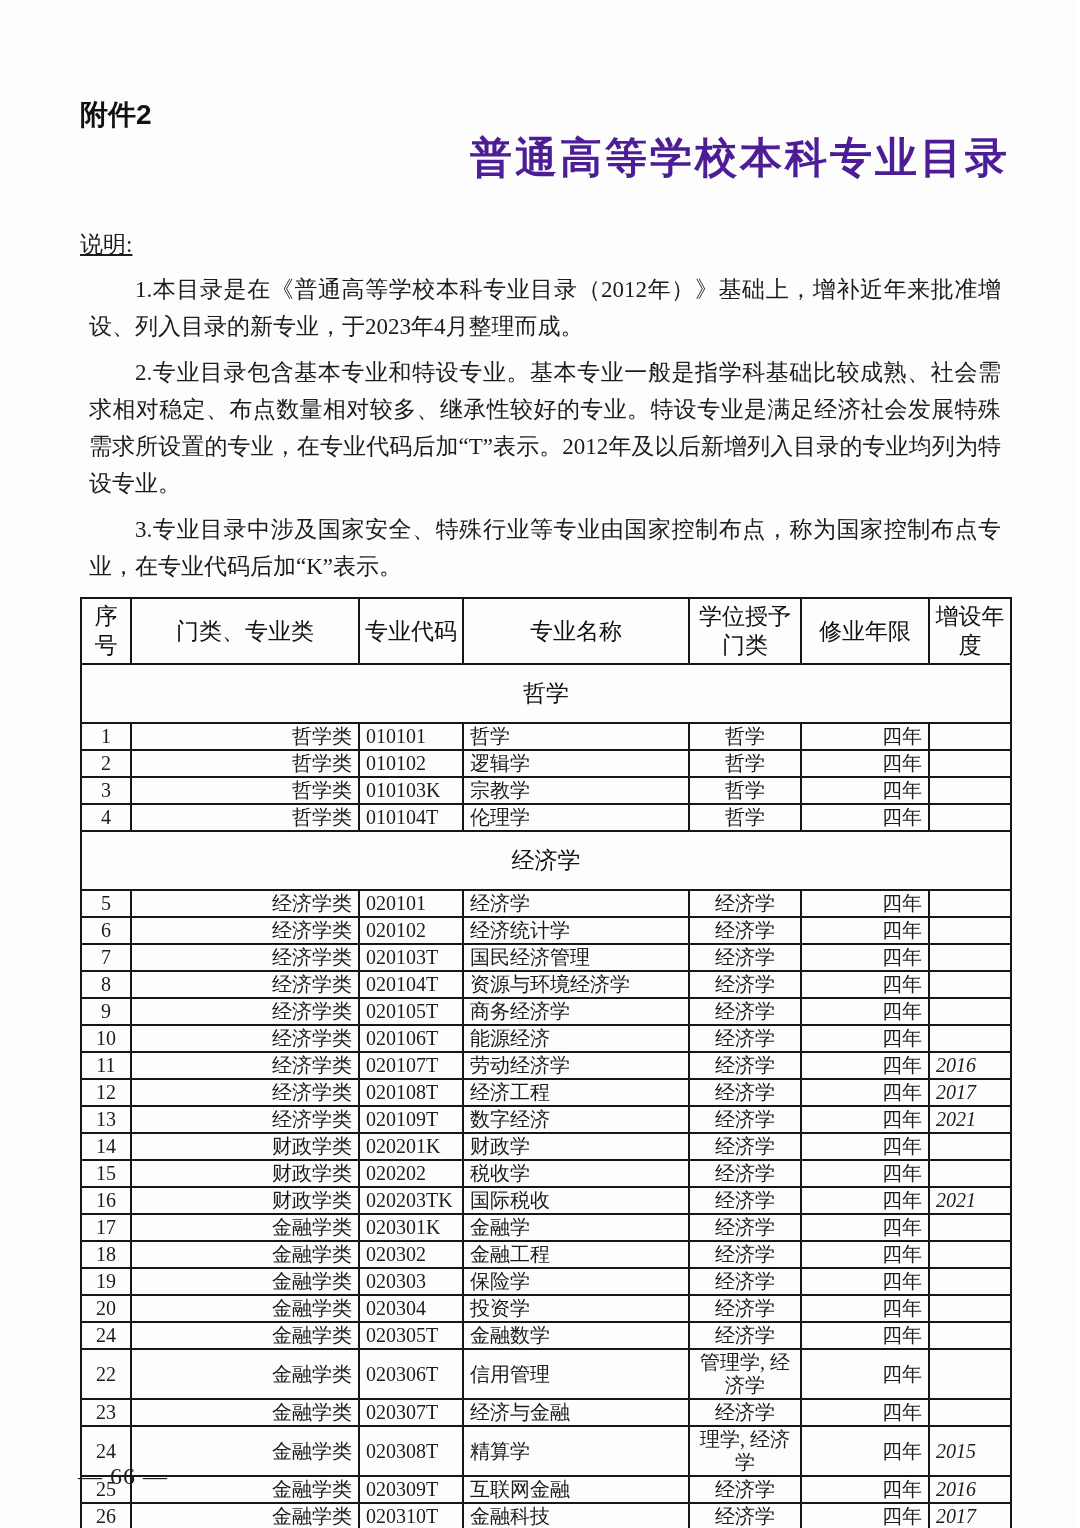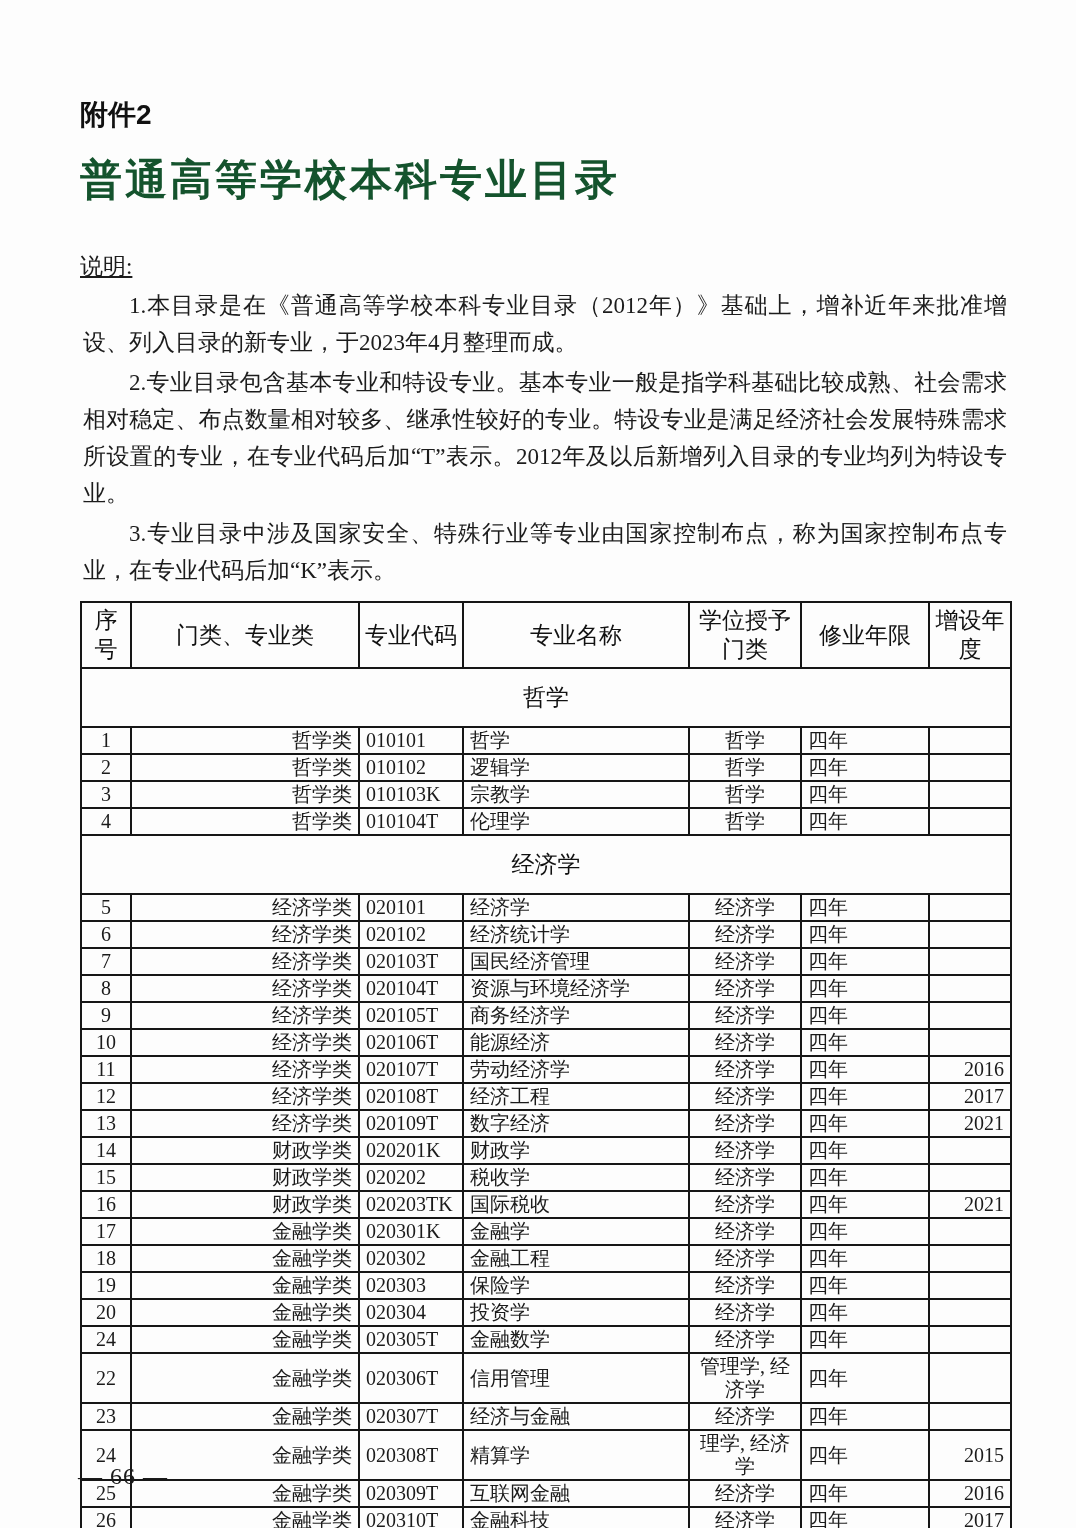--- a/index.html
+++ b/index.html
@@ -23,37 +23,36 @@
   }
   .attachment-label {
     margin-top: 100px;
     font-family: "Liberation Sans", "DejaVu Sans", sans-serif;
     font-weight: 700;
     font-size: 28px;
     line-height: 30px;
     color: #111;
   }
   .doc-title {
-    margin-top: 22px;
-    text-align: left;
+    text-align: right;
     font-family: "Liberation Sans", "DejaVu Sans", sans-serif;
     font-weight: 700;
     font-size: 42px;
     letter-spacing: 3px;
-    color: #14532d;
+    color: #4c1d95;
   }
   .notes-block {
     margin-top: 42px;
     font-size: 23px;
     line-height: 37px;
     text-align: justify;
     color: #1c1c1c;
   }
   .notes-heading { line-height: 34px; text-decoration: underline; }
-  .note-item { margin: 3px; text-indent: 2em; }
+  .note-item { margin: 9px; text-indent: 2em; }
   table.catalog {
     margin-top: 12px;
     width: 930px;
     border-collapse: collapse;
     table-layout: fixed;
   }
   table.catalog th, table.catalog td {
     border: 2px solid #161616;
     vertical-align: middle;
     box-sizing: border-box;
@@ -80,22 +79,22 @@
     font-size: 20px;
     line-height: 23px;
     padding: 1px 6px;
     color: #1b1b1b;
   }
   td.c0 { text-align: center; }
   td.c1 { text-align: right; }
   td.c2 { text-align: left; }
   td.c3 { text-align: left; }
   td.c4 { text-align: center; padding: 1px 3px !important; }
-  td.c5 { text-align: left; }
-  td.c6 { text-align: right; }
+  td.c5 { text-align: right; }
+  td.c6 { text-align: left; font-style: italic; }
   .page-number {
     position: absolute;
     left: 78px;
     bottom: 38px;
     font-size: 24px;
     color: #1b1b1b;
     letter-spacing: 1px;
   }
 </style>
 </head>

